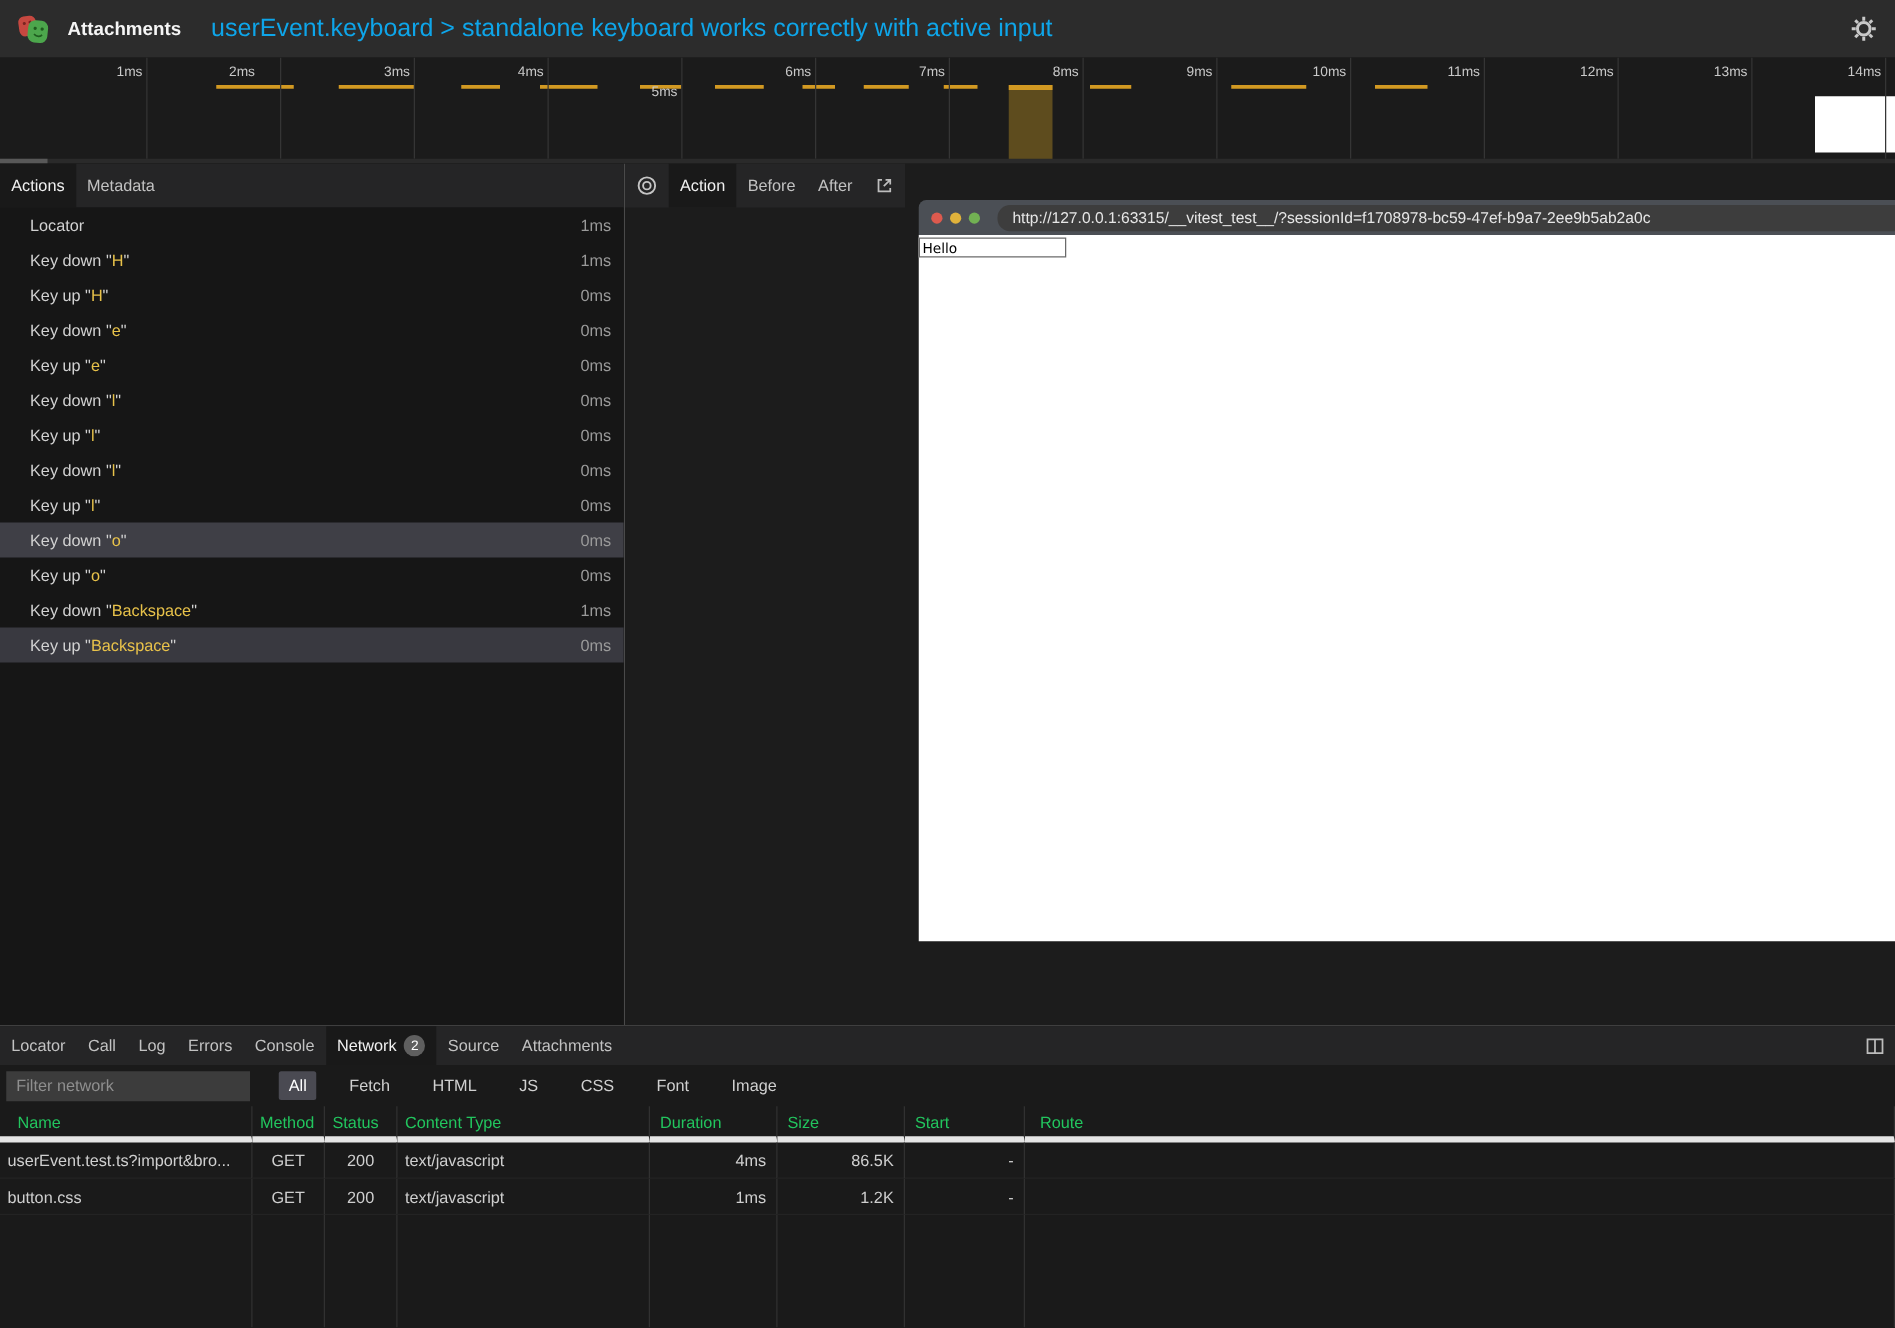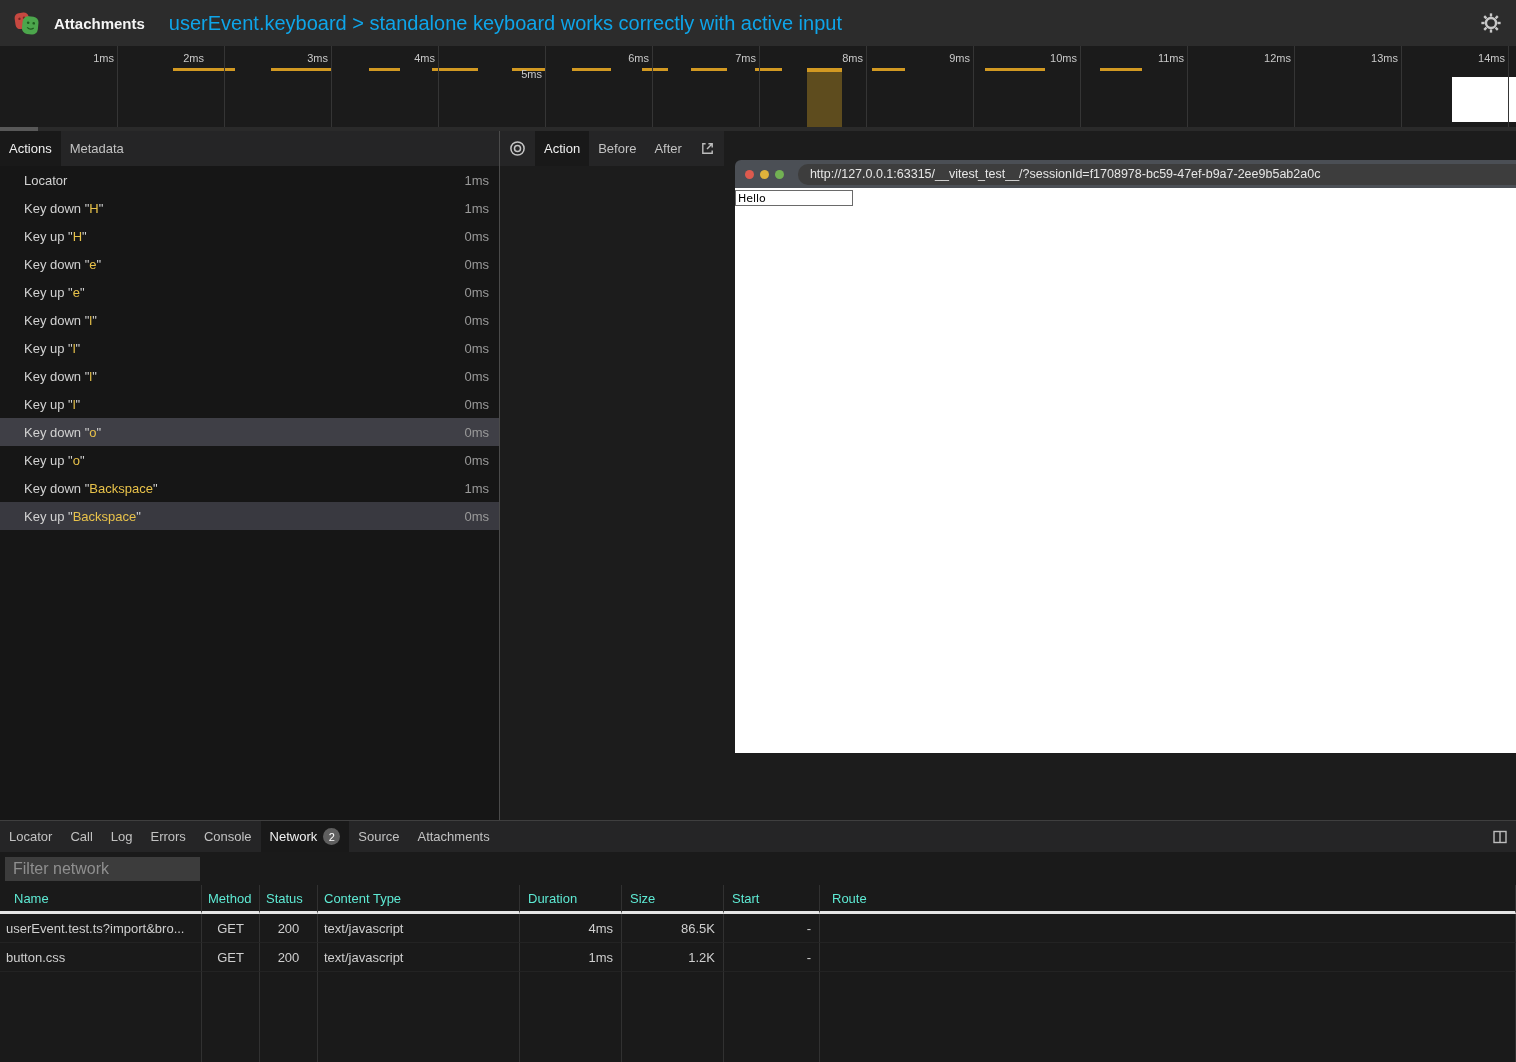--- a/index.html
+++ b/index.html
@@ -61,32 +61,32 @@
   
   .bottom { position:absolute; left:0; top:820px; width:100%; height:242px; border-top:1px solid #3f3f3f;
             display:flex; flex-direction:column; background:#1a1a1a; }
   .btabs { height:31px; background:#252526; display:flex; align-items:stretch; font-size:13px; color:#c2c2c2; flex-shrink:0; }
   .btabs .tab { gap:6px; }
   .badge { width:17px; height:17px; border-radius:50%; background:#5f5f5f; color:#fff; font-size:11px;
            display:flex; align-items:center; justify-content:center; }
   .btabs .iconbox { margin-left:auto; padding:0 8px; display:flex; align-items:center; }
 
   .filter-row { height:33px; display:flex; align-items:center; padding:0 5px; flex-shrink:0; }
-  .filter-input { width:195px; height:24px; background:#3c3c3c; border:none; color:#cfcfcf; font-size:16px;
+  .filter-input { width:195px; height:24px; background:#3c3c3c; border:none; color:#cfcfcf; font-size:13px;
                   font-family:"Liberation Sans", sans-serif; padding:0 8px; outline:none; }
   .filter-input::placeholder { color:#8f8f8f; }
   .chips { display:flex; align-items:center; margin-left:14px; }
   .chip { padding:4px 8px; margin:0 9px; font-size:13px; color:#d0d0d0; cursor:pointer; border-radius:2px; }
   .chip.sel { background:#4a4a52; color:#fff; }
 
   .net-table { flex:1; display:grid; font-size:13px; color:#cfcfcf;
                grid-template-columns:202px 58px 58px 202px 102px 102px 96px 1fr;
                grid-template-rows:29px 29px 29px 1fr; }
   .cell { border-right:1px solid #313131; display:flex; align-items:center; overflow:hidden; white-space:nowrap; }
-  .cell.hdr { border-bottom:3px solid #e5e5e5; color:#5eead4; }
+  .cell.hdr { border-bottom:5px solid #e5e5e5; color:#22c55e; }
   .cell.body { border-bottom:1px solid #232323; }
   .cell.fill { border-bottom:none; }
   .pl14 { padding-left:14px; } .pl6 { padding-left:6px; } .pl8 { padding-left:8px; } .pl12 { padding-left:12px; }
   .ctr { justify-content:center; } .rt { justify-content:flex-end; padding-right:8px; }
 
   svg.icon { display:block; }
 </style>
 </head>
 <body>
 
@@ -316,20 +316,29 @@
       <span class="iconbox">
         <svg class="icon" viewBox="0 0 16 16" width="16" height="16">
           <rect x="2" y="2.5" width="12" height="11" fill="none" stroke="#bdbdbd" stroke-width="1.4"></rect>
           <line x1="8" y1="2.5" x2="8" y2="13.5" stroke="#bdbdbd" stroke-width="1.4"></line>
         </svg>
       </span>
     </div>
 
     <div class="filter-row">
       <input class="filter-input" placeholder="Filter network" style="">
+      <div class="chips">
+        <span class="chip sel">All</span>
+        <span class="chip">Fetch</span>
+        <span class="chip">HTML</span>
+        <span class="chip">JS</span>
+        <span class="chip">CSS</span>
+        <span class="chip">Font</span>
+        <span class="chip">Image</span>
+      </div>
     </div>
 
     <div class="net-table">
 
       <div class="cell hdr pl14">Name</div>
       <div class="cell hdr pl6">Method</div>
       <div class="cell hdr pl6">Status</div>
       <div class="cell hdr pl6">Content Type</div>
       <div class="cell hdr pl8">Duration</div>
       <div class="cell hdr pl8">Size</div>

